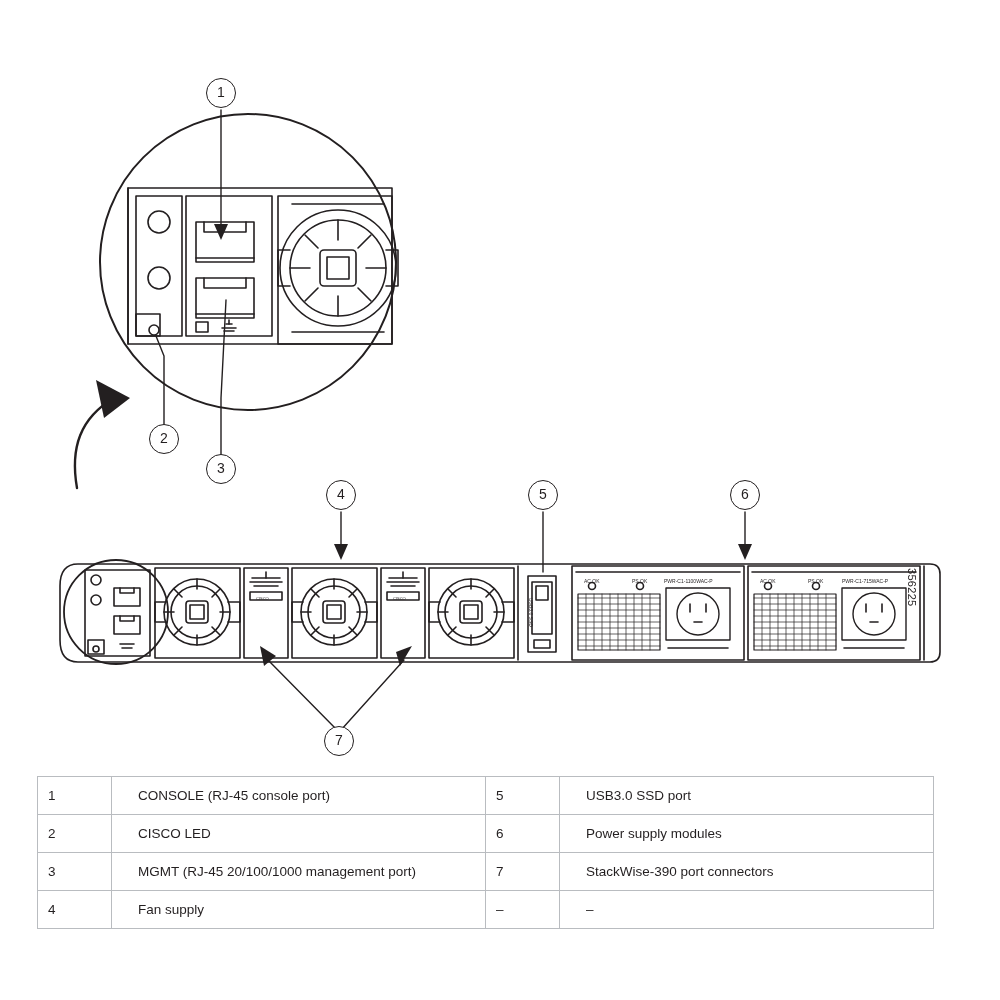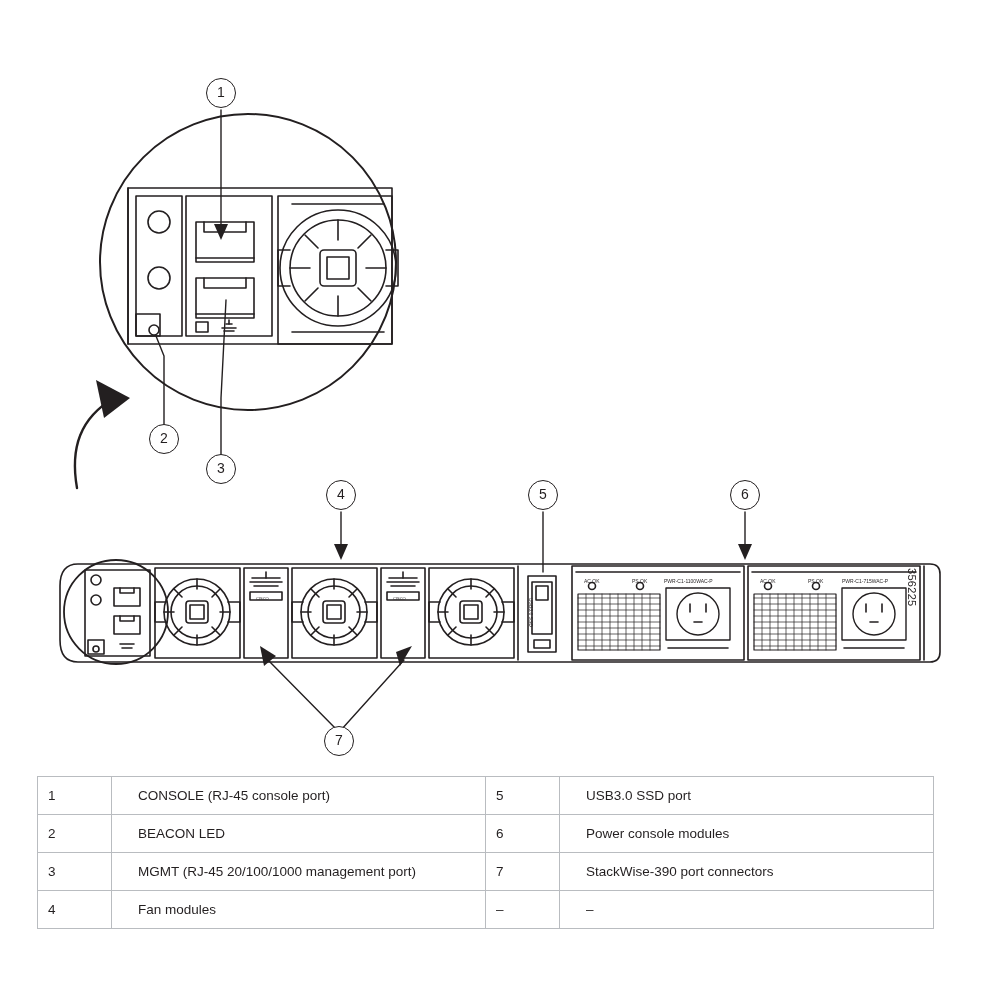--- a/index.html
+++ b/index.html
@@ -295,32 +295,32 @@
   <table class="legend">
     <tbody>
       <tr>
         <td class="num">1</td>
         <td class="txt">CONSOLE (RJ-45 console port)</td>
         <td class="num">5</td>
         <td class="txt">USB3.0 SSD port</td>
       </tr>
       <tr>
         <td class="num">2</td>
-        <td class="txt">BEACON LED</td>
+        <td class="txt">CISCO LED</td>
         <td class="num">6</td>
-        <td class="txt">Power console modules</td>
+        <td class="txt">Power supply modules</td>
       </tr>
       <tr>
         <td class="num">3</td>
         <td class="txt">MGMT (RJ-45 20/100/1000 management port)</td>
         <td class="num">7</td>
         <td class="txt">StackWise-390 port connectors</td>
       </tr>
       <tr>
         <td class="num">4</td>
-        <td class="txt">Fan modules</td>
+        <td class="txt">Fan supply</td>
         <td class="num">–</td>
         <td class="txt">–</td>
       </tr>
     </tbody>
   </table>
 
 </div>
 
 </body></html>

